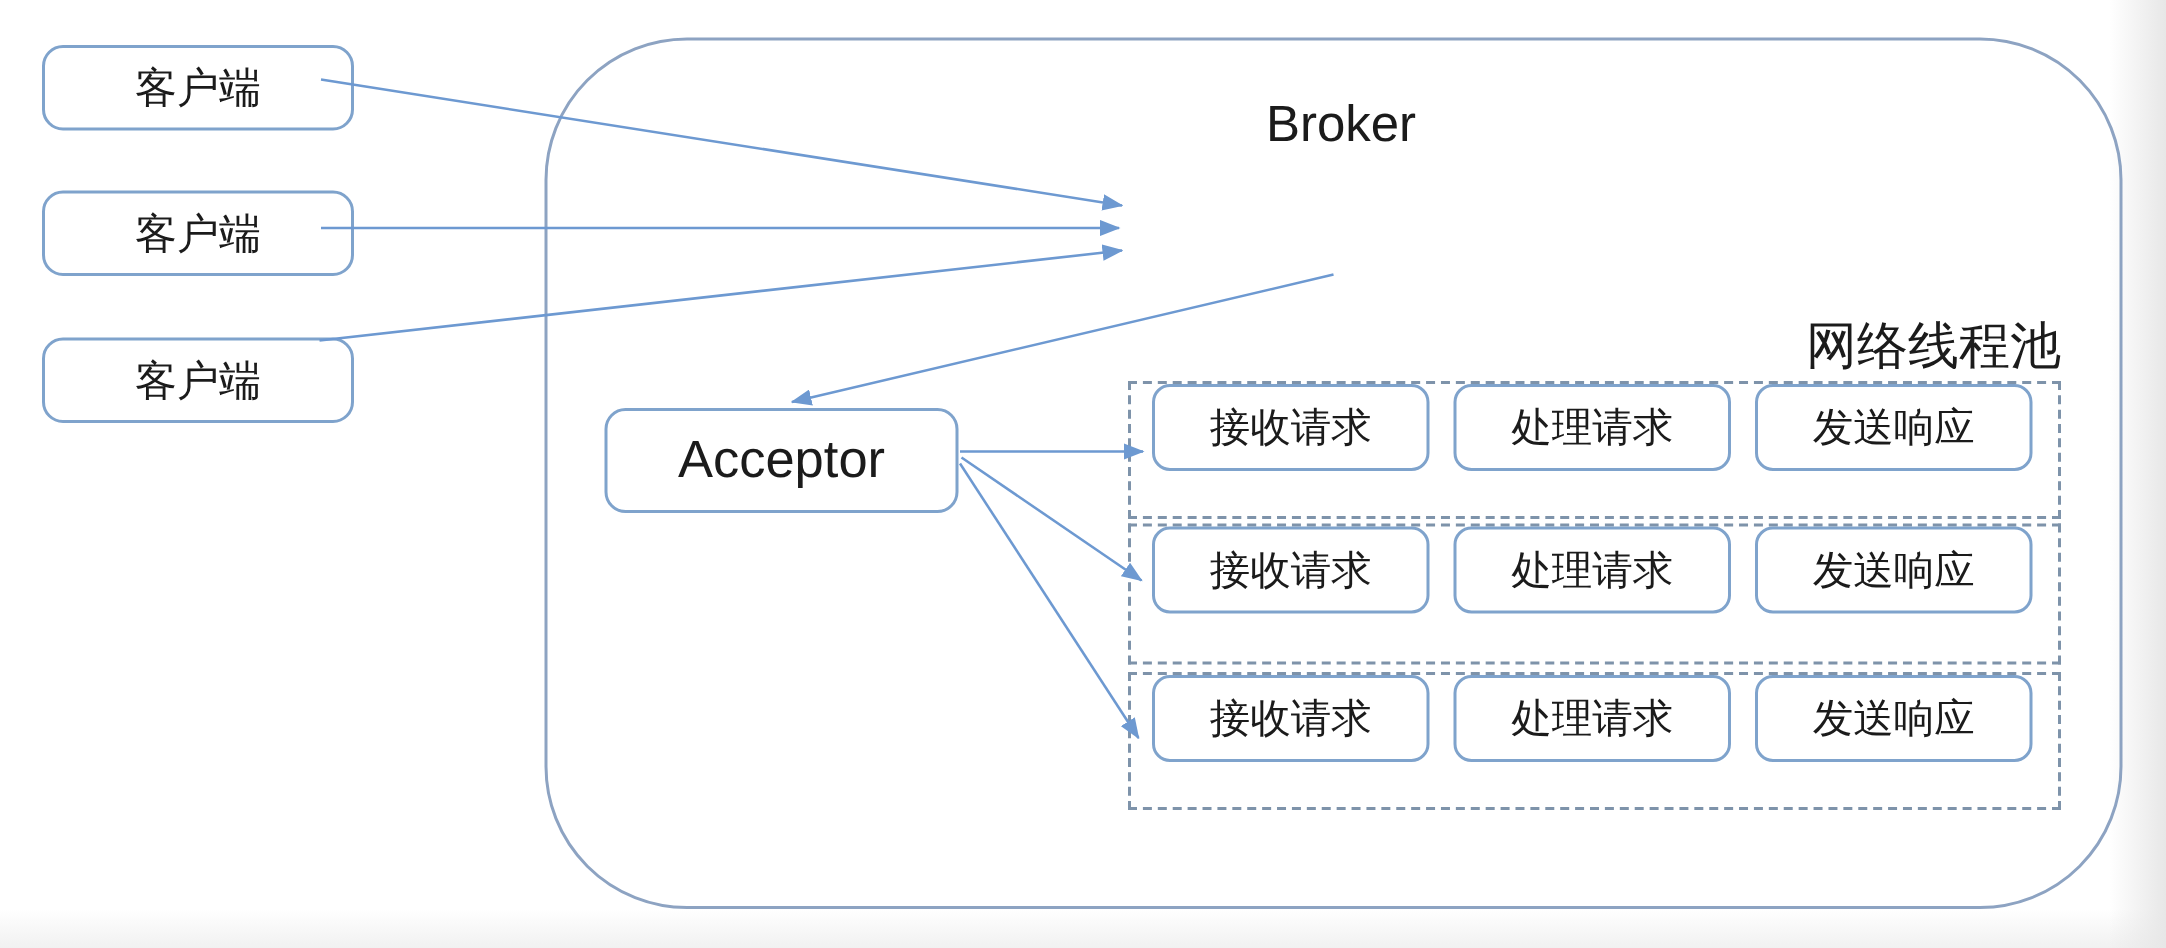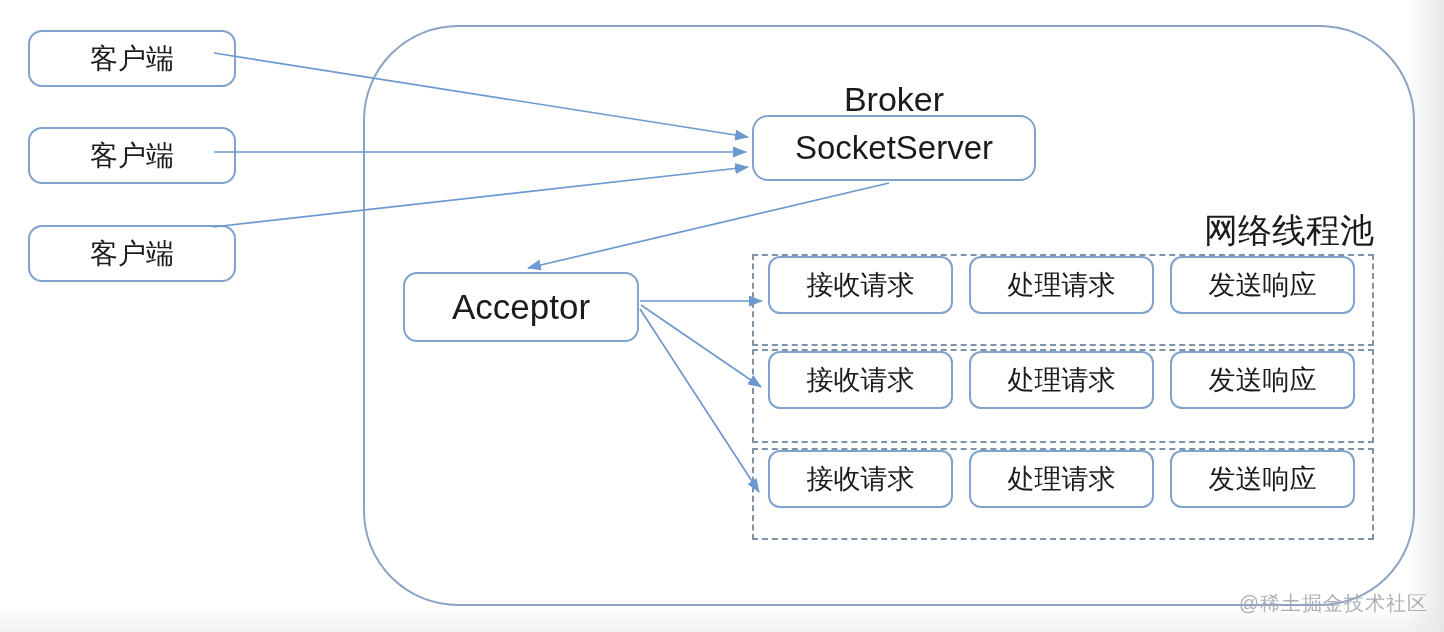--- a/index.html
+++ b/index.html
@@ -42,21 +42,21 @@
   .client.c3{top:225px}
 
   .broker{
     position:absolute;left:363px;top:25px;width:1052px;height:581px;
     box-sizing:border-box;
     border:2px solid var(--container_border);
     border-radius:95px;
     background:transparent;
   }
   .broker-title{
-    position:absolute;left:752px;top:80px;width:284px;
+    position:absolute;left:752px;top:64px;width:284px;
     text-align:center;
     font-size:34px;color:var(--text);font-weight:500;
   }
   .socketserver{
     left:752px;top:115px;width:284px;height:66px;
     border-radius:16px;
     font-size:33px;font-weight:500;
   }
   .acceptor{
     left:403px;top:272px;width:236px;height:70px;
@@ -111,23 +111,20 @@
   <div class="node client c1">
     <span>客户端</span>
   </div>
   <div class="node client c2">
     <span>客户端</span>
   </div>
   <div class="node client c3">
     <span>客户端</span>
   </div>
 
-  <div class="node socketserver">
-    <span>SocketServer</span>
-  </div>
   <div class="node acceptor">
     <span>Acceptor</span>
   </div>
 
   <div class="pool-label">网络线程池</div>
 
   <div class="pool-row r1">
     <div class="pool-box">接收请求</div>
     <div class="pool-box">处理请求</div>
     <div class="pool-box">发送响应</div>
@@ -151,14 +148,13 @@
     </defs>
     <line x1="214" y1="53" x2="748" y2="137" marker-end="url(#ah)"></line>
     <line x1="214" y1="152" x2="746" y2="152" marker-end="url(#ah)"></line>
     <line x1="213" y1="227" x2="748" y2="167" marker-end="url(#ah)"></line>
     <line x1="889" y1="183" x2="528" y2="268" marker-end="url(#ah)"></line>
     <line x1="640" y1="301" x2="762" y2="301" marker-end="url(#ah)"></line>
     <line x1="641" y1="305" x2="761" y2="387" marker-end="url(#ah)"></line>
     <line x1="640" y1="309" x2="759" y2="492" marker-end="url(#ah)"></line>
   </svg>
 
-  <div class="watermark">@稀土掘金技术社区</div>
 </div>
 
 </body></html>

